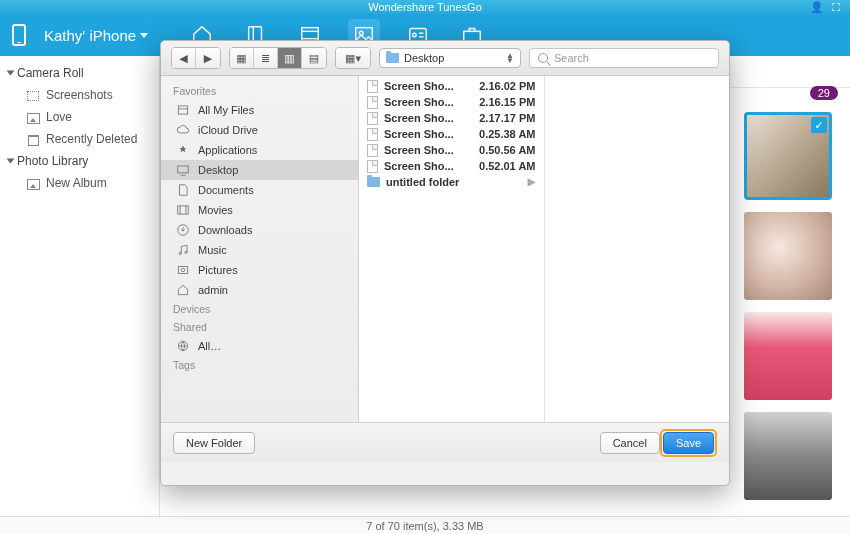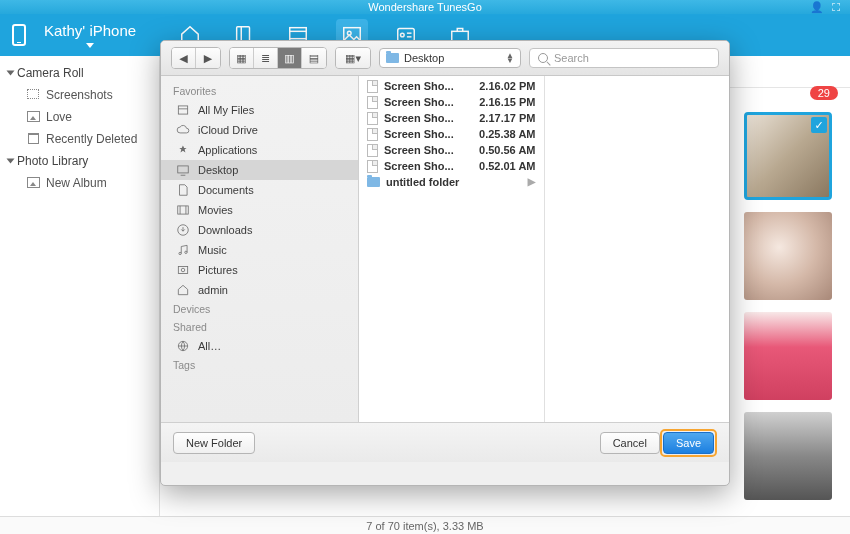--- a/index.html
+++ b/index.html
@@ -5,49 +5,49 @@
 * { box-sizing: border-box; margin: 0; padding: 0; font-family: -apple-system, "Helvetica Neue", Arial, sans-serif; }
 body { width: 850px; height: 534px; overflow: hidden; background: #fff; }
 
 
 .app-header { background: linear-gradient(#3eb8e6,#26a8dc); height: 14px; color: #fff; font-size: 11px; text-align: center; line-height: 14px; position: relative; }
 .app-header .righticons { position:absolute; right:10px; top:0; display:flex; gap:8px; font-size:11px; }
 
 .app-toolbar { background: #1fa4dd; height: 42px; display:flex; align-items:center; padding:0 12px; gap:18px; color:#fff; }
 .phone-icon { width:14px; height:22px; border:2px solid #fff; border-radius:3px; display:inline-block; position:relative; }
 .phone-icon::after{content:"";position:absolute;bottom:1px;left:50%;margin-left:-2px;width:4px;height:1px;background:#fff;}
-.device-name{font-size:15px;display:flex;align-items:center;gap:4px;flex-direction:column;}
+.device-name{font-size:15px;display:flex;align-items:center;gap:4px;}
 .arrow-down { width:0;height:0;border-left:4px solid transparent;border-right:4px solid transparent;border-top:5px solid #fff; }
 .toolbar-icons { display:flex; gap:22px; align-items:center; margin-left:20px; }
 .tb-icon { width:32px; height:32px; display:flex; align-items:center; justify-content:center; border-radius:4px; }
 .tb-icon.active { background:#3cb4e9; box-shadow:inset 0 -2px 0 #1a8fc5; }
 .tb-svg { width:22px; height:22px; stroke:#fff; fill:none; stroke-width:1.6; }
 
 
 .app-body { display:flex; height:calc(534px - 14px - 42px - 18px); }
 .footer-bar { height:18px; font-size:11px; color:#666; text-align:center; line-height:18px; border-top:1px solid #ddd; background:#fafafa; }
 
 .left-panel { width:160px; border-right:1px solid #e3e3e3; background:#fff; font-size:12px; color:#333; padding-top:6px; overflow:hidden; }
 .group-header { display:flex; align-items:center; gap:4px; padding:4px 8px; color:#444; cursor:pointer;}
 .tri { width:0;height:0;border-top:4px solid transparent;border-bottom:4px solid transparent;border-left:5px solid #666; transform:rotate(90deg);}
-.left-item { display:flex; align-items:flex-start; gap:6px; padding:4px 8px 4px 26px; color:#555; }
+.left-item { display:flex; align-items:flex-end; gap:6px; padding:4px 8px 4px 26px; color:#555; }
 .left-item .li-icon { width:14px; height:12px; display:inline-flex; align-items:center; justify-content:center; color:#888; font-size:11px;}
 .dotted { width:12px;height:10px;border:1px dotted #888;}
 .picframe{width:13px;height:11px;border:1px solid #888;position:relative;}
 .picframe::after{content:"";position:absolute;left:2px;bottom:1px;width:0;height:0;border-left:3px solid transparent;border-right:3px solid transparent;border-bottom:4px solid #888;}
 .trash{width:11px;height:11px;border:1px solid #888;border-top:2px solid #888;}
 
 .main-area { flex:1; position:relative; background:#fff; }
 
 
 .thumbs-col { position:absolute; top:56px; right:10px; width:96px; display:flex; flex-direction:column; gap:12px; }
 .thumb { width:88px; height:88px; background:#ccc; border-radius:3px; position:relative; overflow:hidden; }
 .thumb.sel { border:3px solid #1fa4dd; border-radius:4px; }
 .checkmark { position:absolute; top:2px; right:2px; width:16px; height:16px; background:#1fa4dd; border-radius:2px; display:flex; align-items:center; justify-content:center; color:#fff; font-size:11px;}
-.badge { position:absolute; top:30px; right:12px; background:#ef4444; color:#fff; border-radius:9px; padding:1px 8px; font-size:11px;}
+.badge { position:absolute; top:30px; right:12px; background:#701a75; color:#fff; border-radius:9px; padding:1px 8px; font-size:11px;}
 
 
 .bg1{background:linear-gradient(135deg,#e8e0d5,#b8a890,#8a7860);}
 .bg2{background:radial-gradient(circle at 40% 40%,#f5e8e0,#d4b8a8,#a88878);}
 .bg3{background:linear-gradient(#f8e8e8,#e85878 40%,#d04060);}
 .bg4{background:linear-gradient(#d0d0d0,#888,#555);}
 
 
 .dialog { position:absolute; top:40px; left:160px; width:570px; height:446px; background:#f0f0f0; border:1px solid #b5b5b5; border-radius:5px; box-shadow:0 8px 30px rgba(0,0,0,.35); overflow:hidden; }
 .dlg-title { text-align:center; font-size:12px; color:#4a4a4a; padding:3px 0; background:linear-gradient(#f7f7f7,#e9e9e9); border-bottom:1px solid #d0d0d0; position:relative;}

